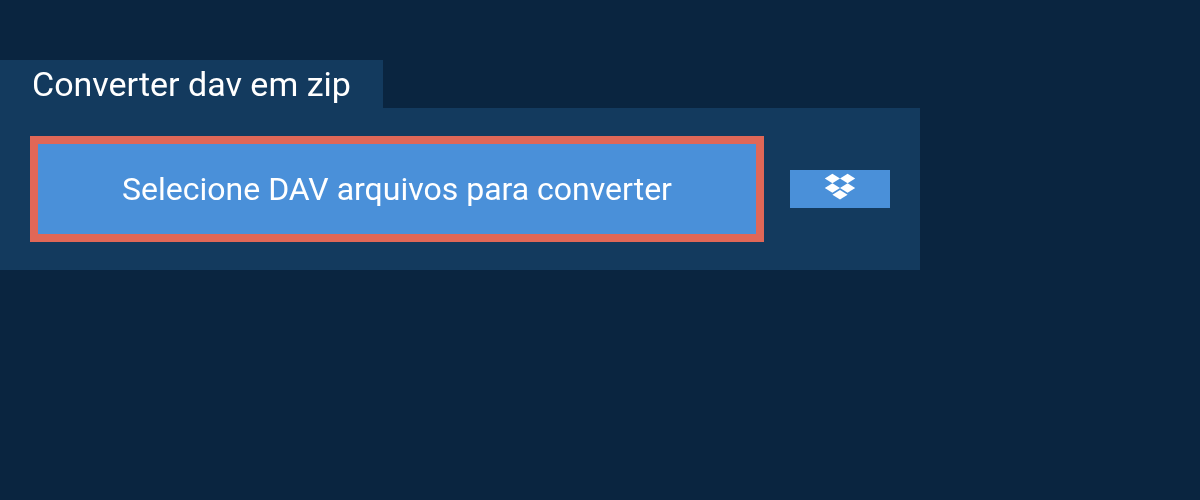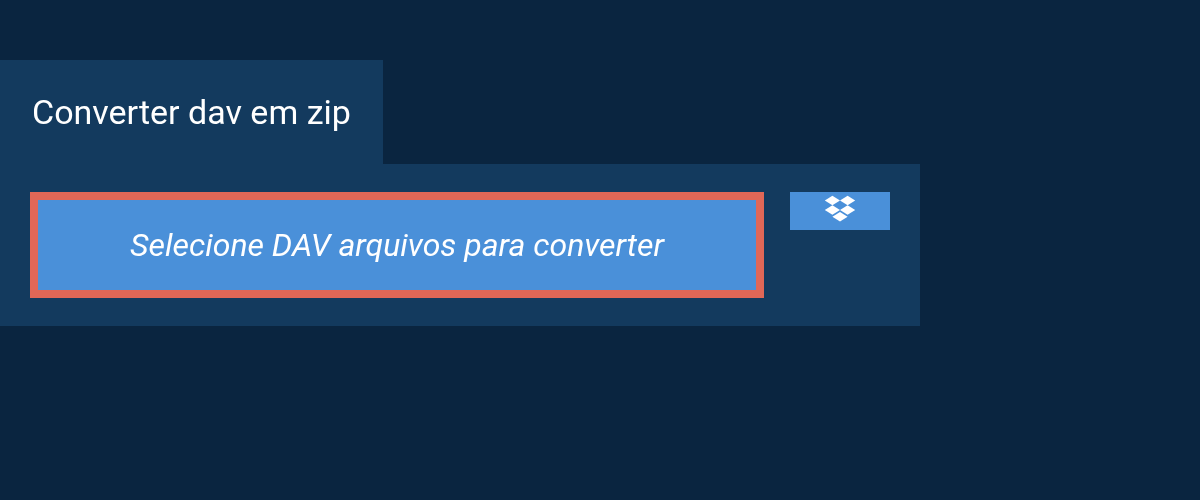--- a/index.html
+++ b/index.html
@@ -10,40 +10,39 @@
     body {
       width: 1200px;
       height: 500px;
       background: #0a2540;
       font-family: -apple-system, BlinkMacSystemFont, "Segoe UI", Roboto, Helvetica, Arial, sans-serif;
       overflow: hidden;
     }
     .tab-container {
       display: inline-block;
       background: #133a5e;
-      padding: 32px 32px;
+      padding: 4px 32px;
       margin-top: 60px;
       margin-left: 0;
     }
     .tab-title {
       color: #ffffff;
       font-size: 34px;
       font-weight: 400;
     }
     .panel {
       background: #133a5e;
       width: 920px;
       padding: 28px 30px;
       margin-left: 0;
     }
     .button-row {
       display: flex;
       gap: 26px;
-      align-items: flex-start;
-      font-style: italic;
+      align-items: center;
     }
     .select-button {
       flex: 1;
       background: #4a90d9;
       border: 8px solid #e06757;
       color: #ffffff;
       font-size: 32px;
       font-weight: 400;
       padding: 26px 20px;
       text-align: center;

